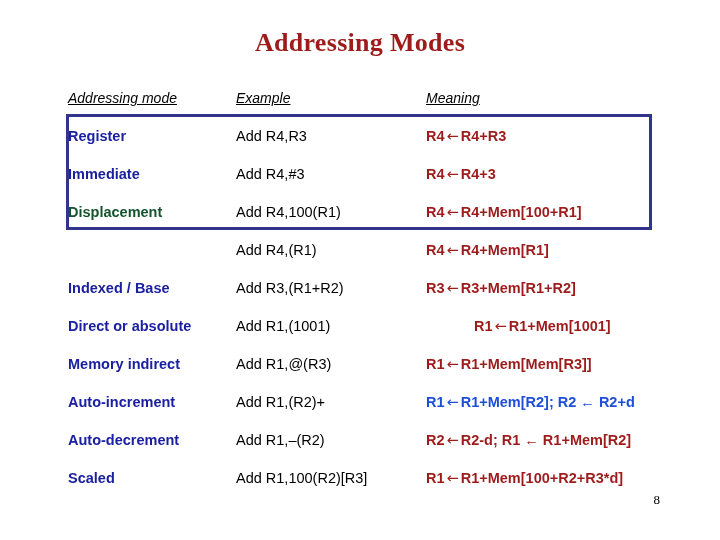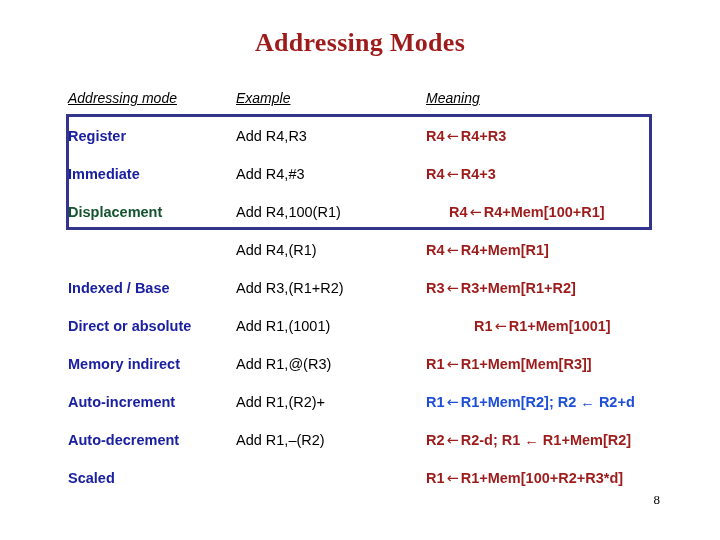--- a/index.html
+++ b/index.html
@@ -135,21 +135,21 @@
           <span class="cell c-mean" style="color: rgb(158, 27, 27);"><span>R4</span><span class="arrow">←</span><span>R4+R3</span></span>
         </div>
         <div class="trow brow" style="top: 76px;">
           <span class="cell c-mode" style="color: rgb(27, 32, 160);">Immediate</span>
           <span class="cell c-ex">Add R4,#3</span>
           <span class="cell c-mean" style="color: rgb(158, 27, 27);"><span>R4</span><span class="arrow">←</span><span>R4+3</span></span>
         </div>
         <div class="trow brow" style="top: 114px;">
           <span class="cell c-mode" style="color: #14532d;">Displacement</span>
           <span class="cell c-ex">Add R4,100(R1)</span>
-          <span class="cell c-mean" style="color: rgb(158, 27, 27); margin-left: 23px;"><span>R4</span><span class="arrow">←</span><span>R4+Mem[100+R1]</span></span>
+          <span class="cell c-mean" style="color: rgb(158, 27, 27);"><span>R4</span><span class="arrow">←</span><span>R4+Mem[100+R1]</span></span>
         </div>
         <div class="trow brow" style="top: 152px;">
           <span class="cell c-ex">Add R4,(R1)</span>
           <span class="cell c-mean" style="color: rgb(158, 27, 27);"><span>R4</span><span class="arrow">←</span><span>R4+Mem[R1]</span></span>
         </div>
         <div class="trow brow" style="top: 190px;">
           <span class="cell c-mode" style="color: rgb(27, 32, 160);">Indexed / Base</span>
           <span class="cell c-ex">Add R3,(R1+R2)</span>
           <span class="cell c-mean" style="color: rgb(158, 27, 27);"><span>R3</span><span class="arrow">←</span><span>R3+Mem[R1+R2]</span></span>
         </div>
@@ -168,20 +168,21 @@
           <span class="cell c-ex">Add R1,(R2)+</span>
           <span class="cell c-mean" style="color: #1d4ed8;"><span>R1</span><span class="arrow">←</span><span>R1+Mem[R2]; R2 ← R2+d</span></span>
         </div>
         <div class="trow brow" style="top: 342px;">
           <span class="cell c-mode" style="color: rgb(27, 32, 160);">Auto-decrement</span>
           <span class="cell c-ex">Add R1,–(R2)</span>
           <span class="cell c-mean" style="color: rgb(158, 27, 27);"><span>R2</span><span class="arrow">←</span><span>R2-d; R1 ← R1+Mem[R2]</span></span>
         </div>
         <div class="trow brow" style="top: 380px;">
           <span class="cell c-mode" style="color: rgb(27, 32, 160);">Scaled</span>
+          <span class="cell c-ex">Add R1,100(R2)[R3]</span>
           <span class="cell c-mean" style="color: rgb(158, 27, 27);"><span>R1</span><span class="arrow">←</span><span>R1+Mem[100+R2+R3*d]</span></span>
         </div>
       </div>
 
   </div>
 
   <div id="highlight-box" style="border-color: rgb(51, 52, 140);"></div>
 
   <div id="page-number">8</div>
 

